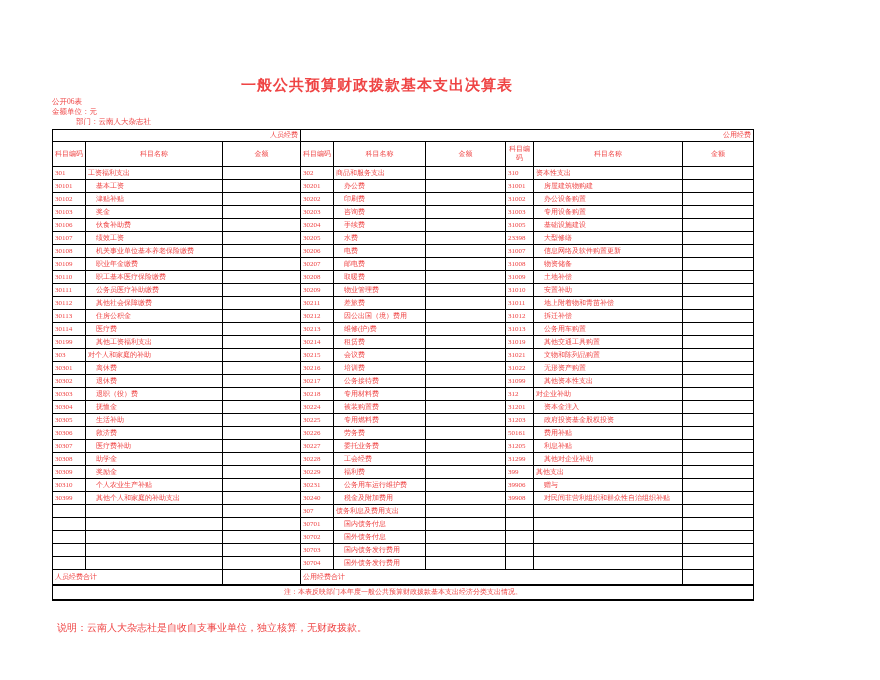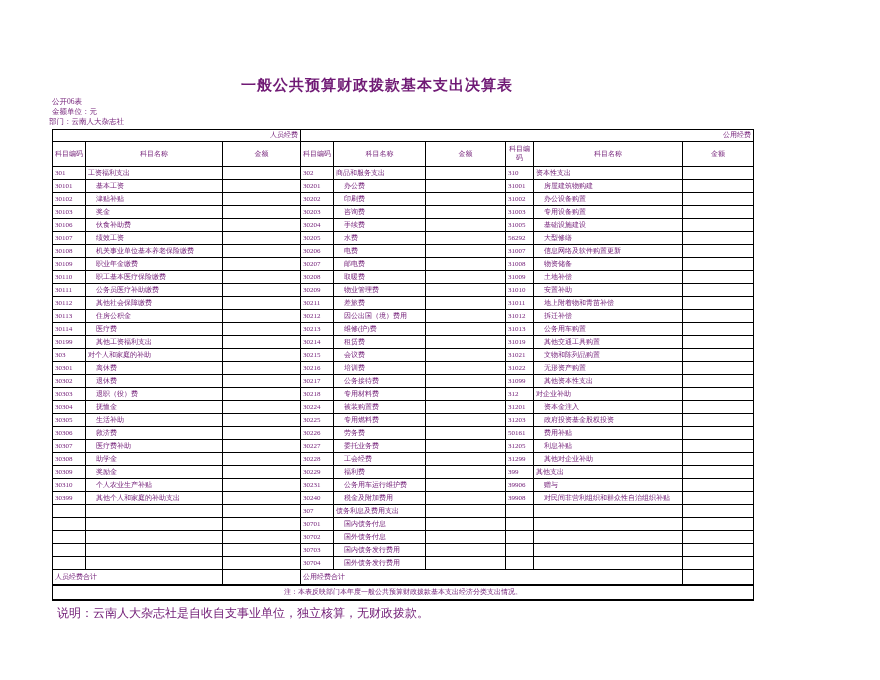--- a/index.html
+++ b/index.html
@@ -1,33 +1,33 @@
 <!DOCTYPE html>
 <html><head>
 <meta charset="utf-8">
 <style>
   html,body{margin:0;padding:0;background:#fff;}
   .page{position:relative;width:880px;height:680px;background:#ffffff;overflow:hidden;
-        font-family:"Liberation Serif",serif;color:#701a75;}
+        font-family:"Liberation Serif",serif;color:#ef4444;}
   .title{margin:76px 0 2px 52px;width:650px;text-align:center;
          font-family:"Liberation Sans",sans-serif;font-weight:bold;font-size:15px;letter-spacing:1px;}
   .meta{width:701px;margin-left:52px;text-align:left;font-size:7.5px;line-height:9.5px;}
-  .dept{width:701px;margin-left:49px;font-size:7.5px;margin-top:1px;margin-bottom:2px;}
+  .dept{width:701px;margin-left:76px;font-size:7.5px;margin-top:1px;margin-bottom:2px;}
   table.main{border-collapse:collapse;table-layout:fixed;width:701px;margin-left:52px;border:1px solid #000;}
   table.main td{border:1px solid #000;height:12px;font-size:7px;line-height:11px;
                 padding:0 2px;overflow:hidden;white-space:nowrap;vertical-align:middle;}
   tr.group-row td{height:11px;text-align:right;}
   tr.header-row td{height:24px;text-align:center;white-space:normal;line-height:1.25;}
   td.code{text-align:left;}
   td.name{text-align:left;}
   td.name.indent{padding-left:10px;}
   td.amt{}
   tr.total-row td{height:14px;}
   tr.note-row td{height:13px;text-align:center;border-top:2px solid #000;border-bottom:2px solid #000;margin-left:28px;}
-  .footnote{margin:4px 0 0 57px;font-size:12px;}
+  .footnote{margin:20px 0 0 57px;font-size:10px;}
 </style>
 </head>
 <body>
 
 <div class="page">
   <div class="title">一般公共预算财政拨款基本支出决算表</div>
   <div class="meta">
     <div>公开06表</div>
     <div>金额单位：元</div>
   </div>
@@ -117,21 +117,21 @@
           <td class="name indent">基础设施建设</td>
           <td class="amt"></td>
         </tr>
         <tr>
           <td class="code">30107</td>
           <td class="name indent">绩效工资</td>
           <td class="amt"></td>
           <td class="code">30205</td>
           <td class="name indent">水费</td>
           <td class="amt"></td>
-          <td class="code">56292</td>
+          <td class="code">23398</td>
           <td class="name indent">大型修缮</td>
           <td class="amt"></td>
         </tr>
         <tr>
           <td class="code">30108</td>
           <td class="name indent">机关事业单位基本养老保险缴费</td>
           <td class="amt"></td>
           <td class="code">30206</td>
           <td class="name indent">电费</td>
           <td class="amt"></td>

